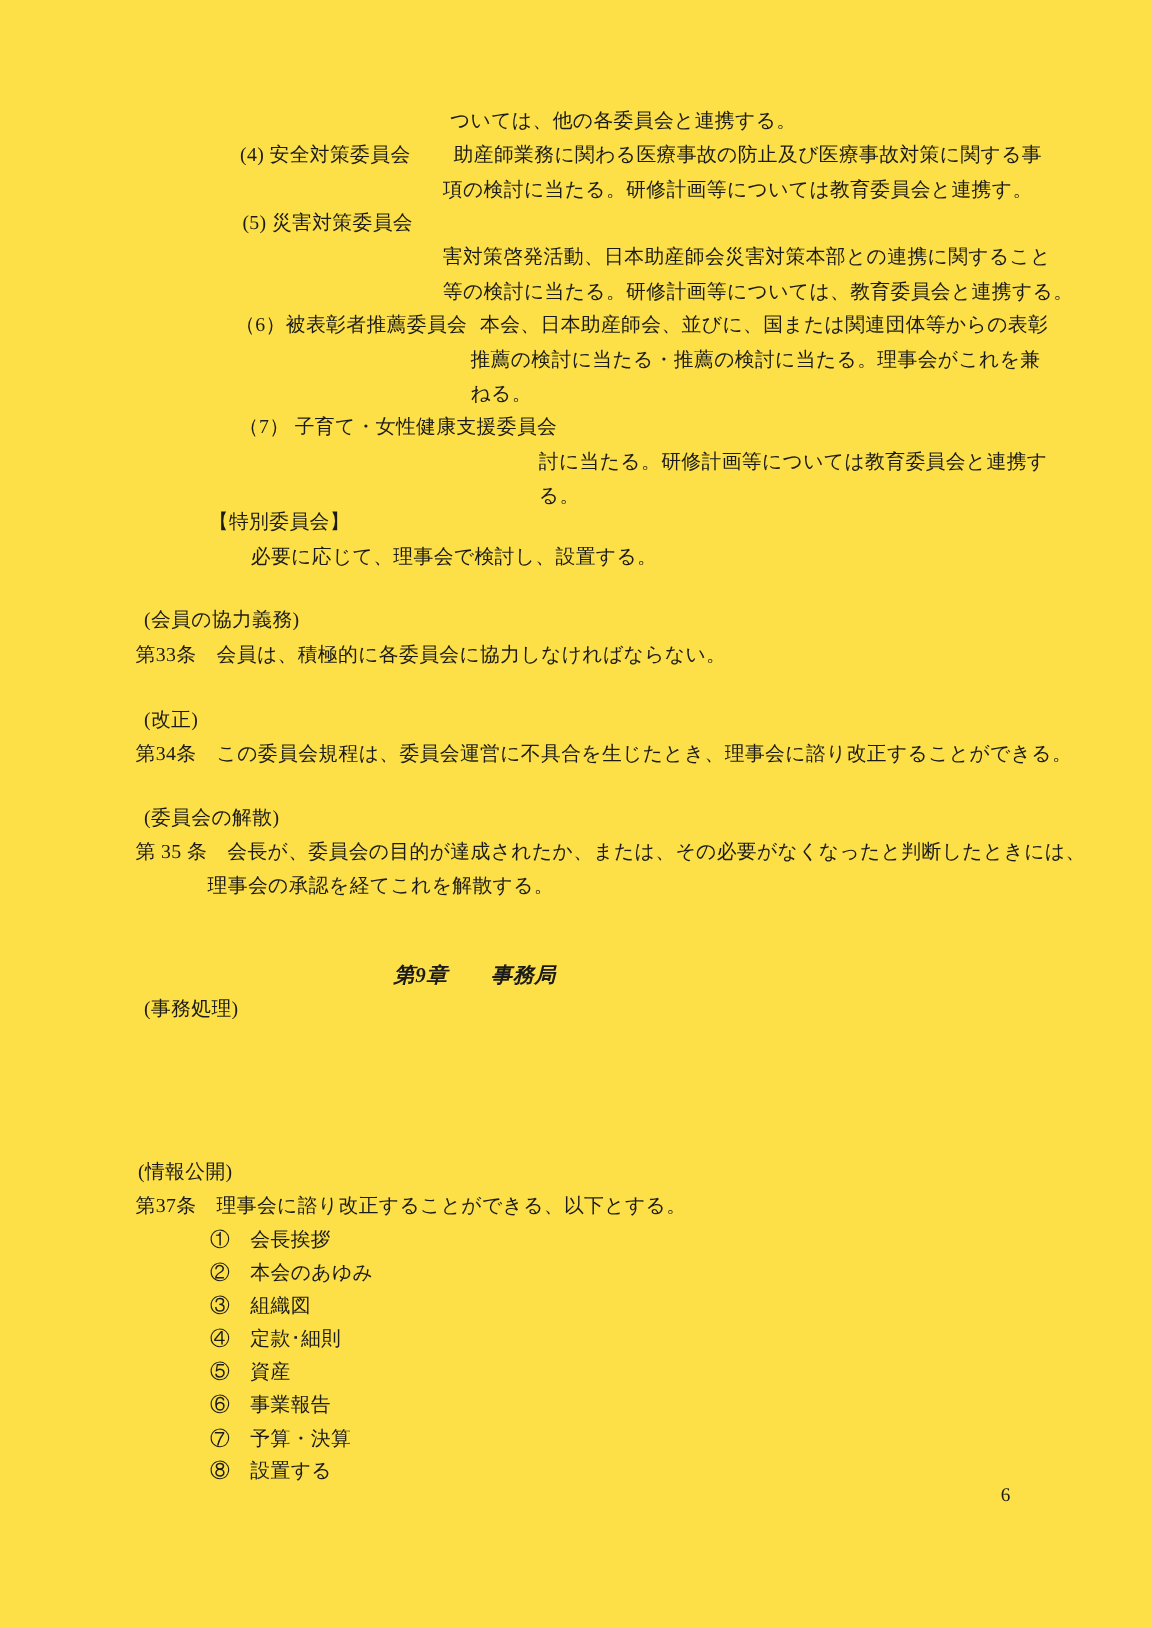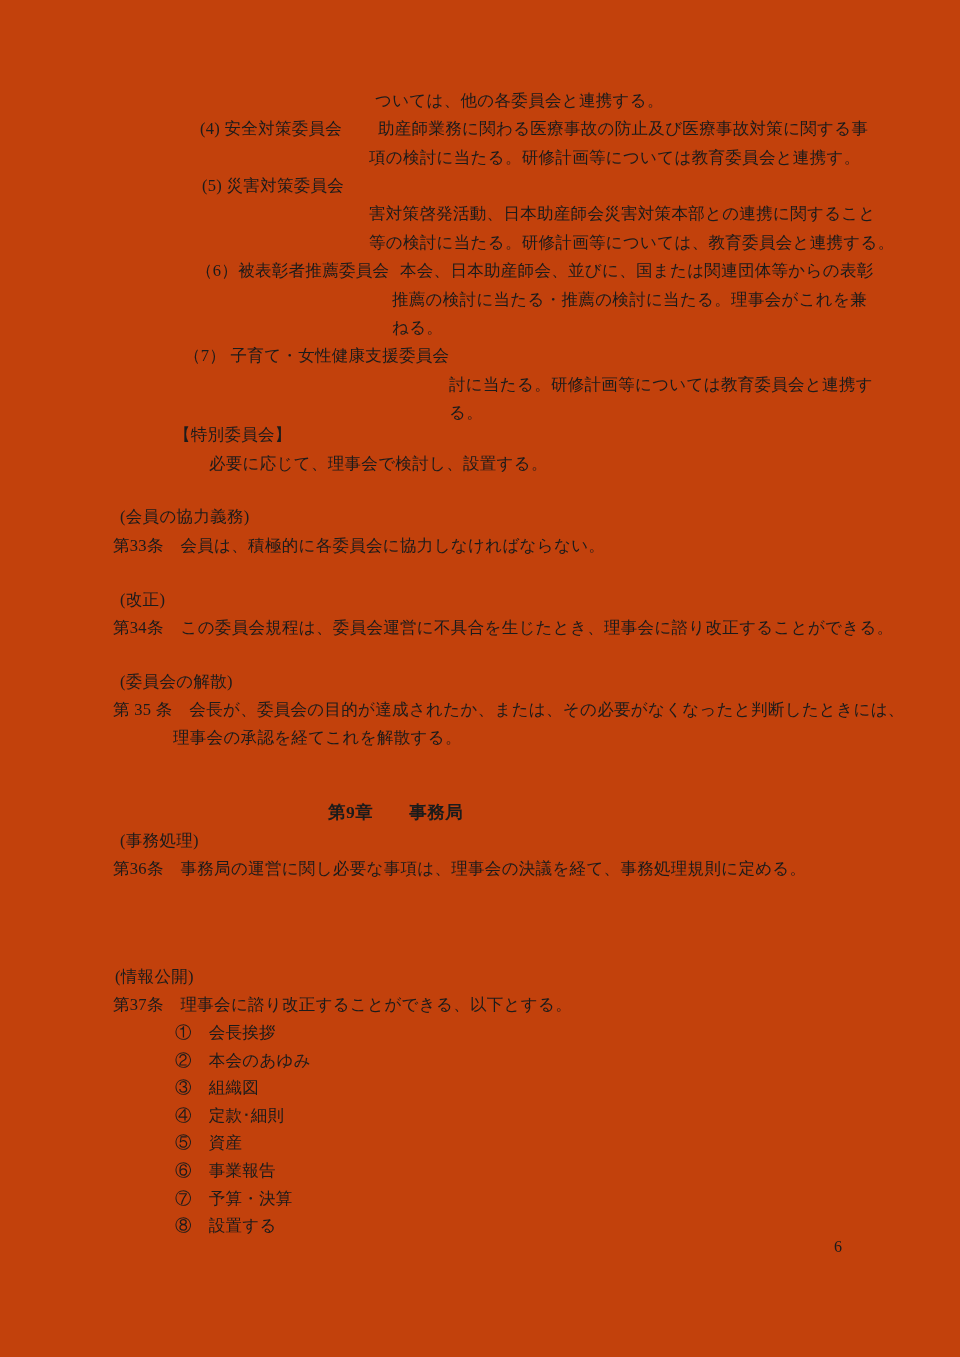--- a/index.html
+++ b/index.html
@@ -4,36 +4,37 @@
 <style>
   html, body {
     margin: 0;
     padding: 0;
     background: #ffffff;
   }
   .page {
     position: relative;
     width: 960px;
     height: 1357px;
-    background: #c2410c;
+    background: #fde047;
     overflow: hidden;
     font-family: "Liberation Serif", "DejaVu Serif", serif;
     color: #1b1b1b;
     font-size: 16.5px;
   }
   .line {
     position: absolute;
     white-space: nowrap;
     line-height: 1.35;
     letter-spacing: 0.3px;
   }
   .chapter-heading {
     font-weight: 700;
     font-size: 17.5px;
     letter-spacing: 0.5px;
+    font-style: italic;
   }
   .page-num {
     font-size: 16px;
   }
 </style>
 </head>
 <body>
 
 <div class="page">
 
@@ -45,40 +46,39 @@
 
   <div class="line" style="left:202px; top:175px">(5) 災害対策委員会</div>
   <div class="line" style="left:369px; top:203px">害対策啓発活動、日本助産師会災害対策本部との連携に関すること</div>
   <div class="line" style="left:369px; top:232px">等の検討に当たる。研修計画等については、教育委員会と連携する。</div>
 
   <div class="line" style="left:196px; top:260px">（6）被表彰者推薦委員会</div>
   <div class="line" style="left:400px; top:260px">本会、日本助産師会、並びに、国または関連団体等からの表彰</div>
   <div class="line" style="left:392px; top:289px">推薦の検討に当たる・推薦の検討に当たる。理事会がこれを兼</div>
   <div class="line" style="left:392px; top:317px">ねる。</div>
 
-  <div class="line" style="left:184px; top:345px">（7） 子育て・女性健康支援委員会</div>
+  <div class="line" style="left:199px; top:345px">（7） 子育て・女性健康支援委員会</div>
   <div class="line" style="left:449px; top:374px">討に当たる。研修計画等については教育委員会と連携す</div>
   <div class="line" style="left:449px; top:402px">る。</div>
 
   <div class="line" style="left:174px; top:424px">【特別委員会】</div>
   <div class="line" style="left:209px; top:453px">必要に応じて、理事会で検討し、設置する。</div>
 
   <div class="line" style="left:120px; top:506px">(会員の協力義務)</div>
   <div class="line" style="left:113px; top:535px">第33条　会員は、積極的に各委員会に協力しなければならない。</div>
 
   <div class="line" style="left:120px; top:589px">(改正)</div>
   <div class="line" style="left:113px; top:617px">第34条　この委員会規程は、委員会運営に不具合を生じたとき、理事会に諮り改正することができる。</div>
 
   <div class="line" style="left:120px; top:671px">(委員会の解散)</div>
   <div class="line" style="left:113px; top:699px">第 35 条　会長が、委員会の目的が達成されたか、または、その必要がなくなったと判断したときには、</div>
   <div class="line" style="left:173px; top:727px">理事会の承認を経てこれを解散する。</div>
 
   <div class="line chapter-heading" style="left:328px; top:801px">第9章　　事務局</div>
   <div class="line" style="left:120px; top:830px">(事務処理)</div>
-  <div class="line" style="left:113px; top:858px">第36条　事務局の運営に関し必要な事項は、理事会の決議を経て、事務処理規則に定める。</div>
 
   <div class="line" style="left:115px; top:966px">(情報公開)</div>
   <div class="line" style="left:113px; top:994px">第37条　理事会に諮り改正することができる、以下とする。</div>
 
   <div class="line" style="left:175px; top:1022px"><span>①</span>　<span>会長挨拶</span></div>
   <div class="line" style="left:175px; top:1050px"><span>②</span>　<span>本会のあゆみ</span></div>
   <div class="line" style="left:175px; top:1077px"><span>③</span>　<span>組織図</span></div>
   <div class="line" style="left:175px; top:1105px"><span>④</span>　<span>定款･細則</span></div>
   <div class="line" style="left:175px; top:1132px"><span>⑤</span>　<span>資産</span></div>
   <div class="line" style="left:175px; top:1160px"><span>⑥</span>　<span>事業報告</span></div>

